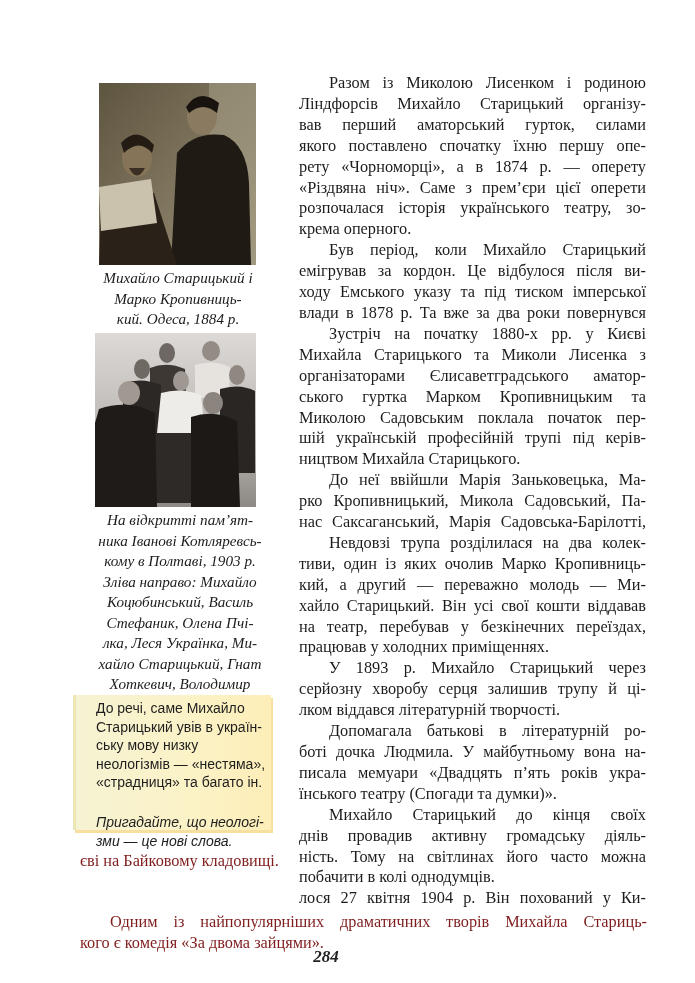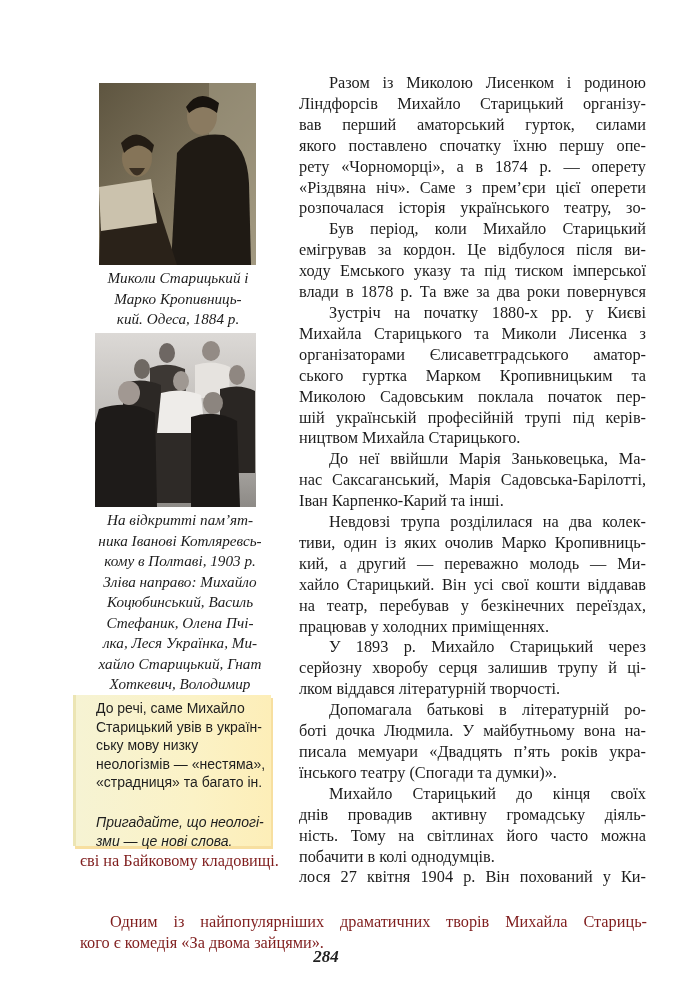--- a/index.html
+++ b/index.html
@@ -15,21 +15,21 @@
     .caption {
       position: absolute; text-align: center; font-style: italic;
       font-family: "Liberation Serif", "DejaVu Serif", serif;
       font-size: 15.2px; line-height: 20.5px; color: #1c1c1c;
     }
     #caption1 { left: 78px; top: 268px; width: 200px; }
     #caption2 { left: 80px; top: 510px; width: 200px; }
     .caption span { display: block; white-space: nowrap; }
 
     .note-box {
-      position: absolute; left: 73px; top: 695px; width: 198px; height: 151px;
+      position: absolute; left: 73px; top: 695px; width: 198px; height: 135px;
       background: linear-gradient(90deg, #f6f3d3 0%, #fbf2c6 60%, #fdeeb8 100%);
       border-left: 3px solid #ece5b4;
       box-shadow: 2px 3px 0 #f7dfa0;
       font-family: "Liberation Sans", "DejaVu Sans", sans-serif;
       font-size: 14px; line-height: 18.6px; color: #1e1e1e;
       padding: 0; box-sizing: border-box;
     }
     .note-box .inner { position: absolute; left: 20px; top: 4px; width: 180px; }
     .note-box .line { display: block; white-space: nowrap; }
     .note-box .tip { margin-top: 21px; font-style: italic; }
@@ -82,21 +82,21 @@
       <path d="M0 182 L2 125 Q20 100 55 110 L78 182 Z" fill="#2a2219"></path>
       <ellipse cx="38" cy="75" rx="15" ry="19" fill="#857458"></ellipse>
       <path d="M22 60 Q38 42 55 62 L53 70 Q40 55 25 70 Z" fill="#231c14"></path>
       <path d="M30 85 Q38 100 46 85 Z" fill="#3a2f22"></path>
 
       <polygon points="0,104 52,96 58,140 2,148" fill="#cbc2ad"></polygon>
     </svg>
   </div>
 
   <div class="caption" id="caption1">
-    <span>Миколи Старицький і</span>
+    <span>Михайло Старицький і</span>
     <span>Марко Кропивниць-</span>
     <span>кий. Одеса, 1884 р.</span>
   </div>
 
   <div class="photo" id="photo2">
     <svg viewBox="0 0 161 174" preserveAspectRatio="none">
       <defs>
         <linearGradient id="bg2" x1="0" y1="0" x2="0" y2="1">
           <stop offset="0" stop-color="#dcd9d6"></stop>
           <stop offset="0.6" stop-color="#b9b6b2"></stop>
@@ -156,34 +156,35 @@
   </div>
 
   <div class="body-text" id="column-text">
       <span class="ln indent">Разом із Миколою Лисенком і родиною</span>
       <span class="ln">Ліндфорсів Михайло Старицький організу-</span>
       <span class="ln">вав перший аматорський гурток, силами</span>
       <span class="ln">якого поставлено спочатку їхню першу опе-</span>
       <span class="ln">рету «Чорноморці», а в 1874 р. — оперету</span>
       <span class="ln">«Різдвяна ніч». Саме з прем’єри цієї оперети</span>
       <span class="ln">розпочалася історія українського театру, зо-</span>
+      <span class="ln last">крема оперного.</span>
       <span class="ln indent">Був період, коли Михайло Старицький</span>
       <span class="ln">емігрував за кордон. Це відбулося після ви-</span>
       <span class="ln">ходу Емського указу та під тиском імперської</span>
       <span class="ln">влади в 1878 р. Та вже за два роки повернувся</span>
       <span class="ln indent">Зустріч на початку 1880-х рр. у Києві</span>
       <span class="ln">Михайла Старицького та Миколи Лисенка з</span>
       <span class="ln">організаторами Єлисаветградського аматор-</span>
       <span class="ln">ського гуртка Марком Кропивницьким та</span>
       <span class="ln">Миколою Садовським поклала початок пер-</span>
       <span class="ln">шій українській професійній трупі під керів-</span>
       <span class="ln last">ництвом Михайла Старицького.</span>
       <span class="ln indent">До неї ввійшли Марія Заньковецька, Ма-</span>
+      <span class="ln">рко Кропивницький, Микола Садовський, Па-</span>
       <span class="ln">нас Саксаганський, Марія Садовська-Барілотті,</span>
-      <span class="ln last">Іван Карпенко-Карий та інші.</span>
       <span class="ln indent">Невдовзі трупа розділилася на два колек-</span>
       <span class="ln">тиви, один із яких очолив Марко Кропивниць-</span>
       <span class="ln">кий, а другий — переважно молодь — Ми-</span>
       <span class="ln">хайло Старицький. Він усі свої кошти віддавав</span>
       <span class="ln">на театр, перебував у безкінечних переїздах,</span>
       <span class="ln last">працював у холодних приміщеннях.</span>
       <span class="ln indent">У 1893 р. Михайло Старицький через</span>
       <span class="ln">серйозну хворобу серця залишив трупу й ці-</span>
       <span class="ln last">лком віддався літературній творчості.</span>
       <span class="ln indent">Допомагала батькові в літературній ро-</span>

